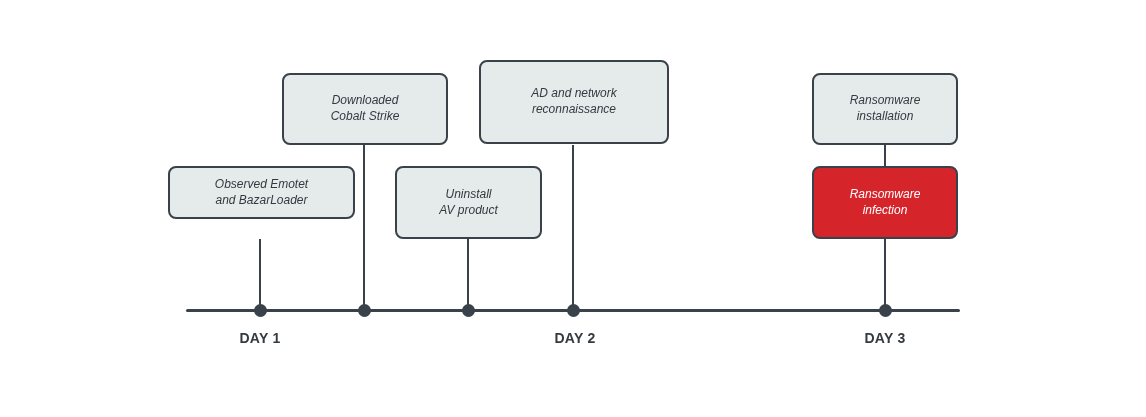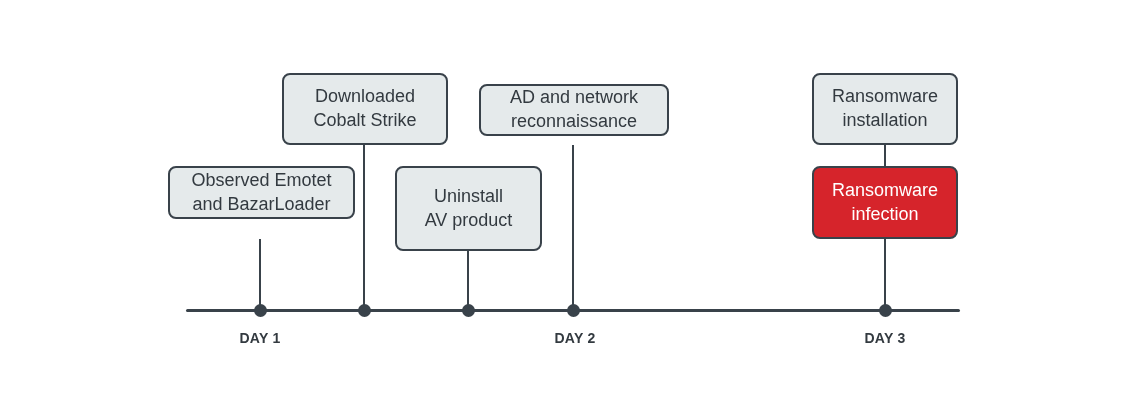--- a/index.html
+++ b/index.html
@@ -28,24 +28,25 @@
     position: absolute;
     box-sizing: border-box;
     display: flex;
     align-items: center;
     justify-content: center;
     text-align: center;
     background: var(--box-fill);
     border: 2px solid var(--box-border);
     border-radius: 8px;
     color: var(--box-text);
-    font-size: 18px;
+    font-size: 12px;
     line-height: 1.33;
     white-space: pre-line;
     z-index: 3;
+    font-style: italic;
   }
   .event-box.highlight {
     background: var(--highlight-fill);
     color: var(--highlight-text);
   }
   .connector {
     position: absolute;
     width: 2px;
     background: var(--axis);
     z-index: 1;
@@ -76,22 +77,22 @@
     text-align: center;
     font-size: 14px;
     font-weight: 700;
     letter-spacing: 0.3px;
     color: var(--box-text);
     z-index: 2;
   }
   
   .box-1 { left: 168px; top: 166px; width: 187px; height: 53px; }
   .box-2 { left: 282px; top: 73px;  width: 166px; height: 72px; }
-  .box-3 { left: 395px; top: 166px; width: 147px; height: 85px; }
-  .box-4 { left: 479px; top: 84px;  width: 190px; height: 52px; }
+  .box-3 { left: 395px; top: 166px; width: 147px; height: 73px; }
+  .box-4 { left: 479px; top: 60px;  width: 190px; height: 84px; }
   .box-5 { left: 812px; top: 73px;  width: 146px; height: 72px; }
   .box-6 { left: 812px; top: 166px; width: 146px; height: 73px; }
   
   .conn-1 { left: 259px; top: 239px; height: 72px; }
   .conn-2 { left: 363px; top: 145px; height: 166px; }
   .conn-3 { left: 467px; top: 239px; height: 72px; }
   .conn-4 { left: 572px; top: 145px; height: 166px; }
   .conn-5 { left: 884px; top: 145px; height: 166px; }
   
   .dot-1 { left: 254px; }

